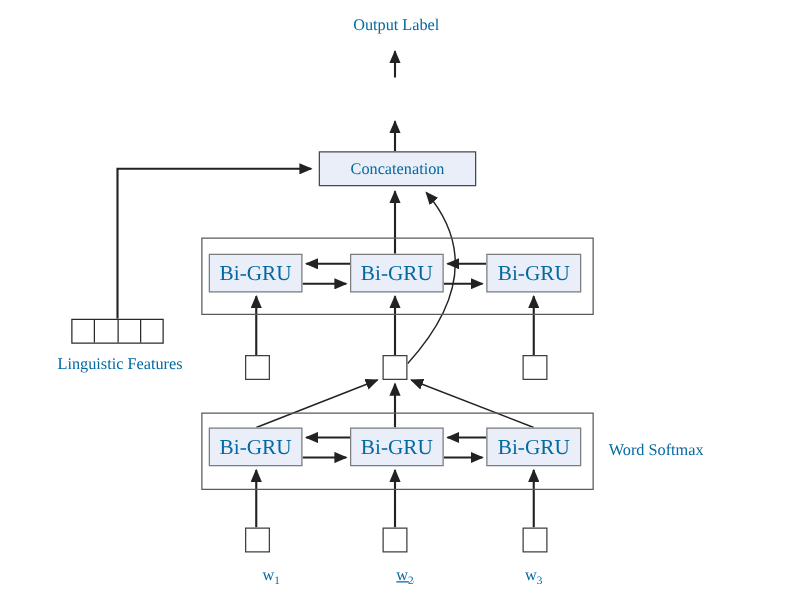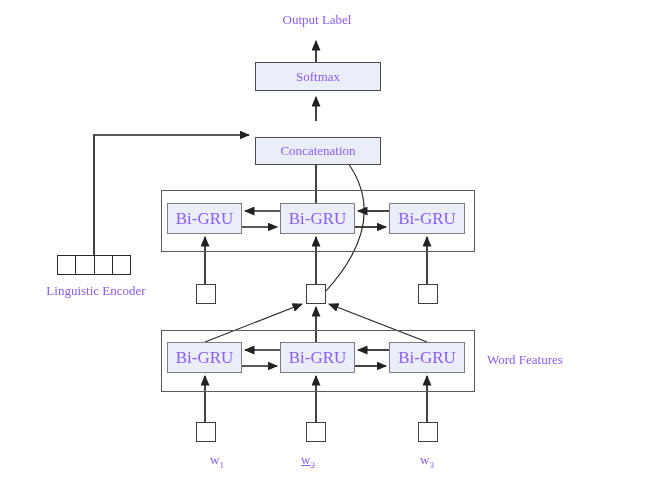--- a/index.html
+++ b/index.html
@@ -1,28 +1,28 @@
 <!DOCTYPE html>
 <html style="--background: #ffffff; --box-fill: #e9eef8; --box-border: #4a4a4a; --unit-border: #7d7d7d; --encoder-border: #5a5a5a; --line: #222222;"><head>
 <meta charset="utf-8">
 <style>
   html,body{margin:0;padding:0;background:#fff;}
   .canvas{position:relative;width:628px;height:482px;background:var(--background,#ffffff);
-          font-family:"Liberation Serif", serif;color:#8b5cf6;overflow:hidden;}
+          font-family:"Liberation Serif", serif;color:#0369a1;overflow:hidden;}
   svg.lines{position:absolute;left:0;top:0;width:646px;height:482px;}
   .arrow{fill:none;stroke:var(--line,#222222);stroke-width:1.7px;}
   .thin{fill:none;stroke:var(--line,#222222);stroke-width:1.1px;}
   .txt{position:absolute;font-size:13px;white-space:nowrap;}
   .centered{transform:translateX(-50%);}
   .output-label{left:317px;top:12px;}
   .fbox{position:absolute;box-sizing:border-box;background:var(--box-fill,#e9eef8);
         border:1.5px solid var(--box-border,#4a4a4a);display:flex;align-items:center;
         justify-content:center;font-size:13px;}
   .softmax{left:255px;top:62px;width:126px;height:29px;}
-  .concat{left:255px;top:121px;width:126px;height:28px;margin-top:16px;}
+  .concat{left:255px;top:121px;width:126px;height:28px;}
   .encoder{position:absolute;box-sizing:border-box;border:1.5px solid var(--encoder-border,#5a5a5a);
            background:transparent;}
   .clause{left:161px;top:190px;width:314px;height:62px;}
   .word{left:161px;top:330px;width:314px;height:62px;}
   .unit{position:absolute;box-sizing:border-box;background:var(--box-fill,#e9eef8);
         border:1.4px solid var(--unit-border,#7d7d7d);display:flex;align-items:center;
         justify-content:center;font-size:17px;}
   .cu1{left:167px;top:203px;width:75px;height:31px;}
   .cu2{left:280px;top:203px;width:75px;height:31px;}
   .cu3{left:389px;top:203px;width:76px;height:31px;}
@@ -34,21 +34,21 @@
   .sq{position:absolute;width:20px;height:20px;box-sizing:border-box;
       border:1.5px solid #3f3f3f;background:#fff;}
   .mid1{left:196px;top:284px;} .mid2{left:306px;top:284px;} .mid3{left:418px;top:284px;}
   .bot1{left:196px;top:422px;} .bot2{left:306px;top:422px;} .bot3{left:418px;top:422px;}
   .lf-bar{position:absolute;left:57px;top:255px;width:74px;height:20px;box-sizing:border-box;
           border:1.2px solid #2a2a2a;display:flex;background:#fff;}
   .lf-cell{flex:1;border-right:1.2px solid #2a2a2a;}
   .lf-cell:last-child{border-right:none;}
   .lf-label{left:96px;top:283px;}
   .w-label{top:452px;font-size:13px;}
-  .w1{left:217px;} .w2{left:308px;text-decoration:underline;} .w3{left:427px;text-align:center;}
+  .w1{left:217px;} .w2{left:324px;text-decoration:underline;} .w3{left:427px;text-align:center;}
   sub{font-size:9px;}
 </style>
 </head>
 <body>
 
 <div class="canvas">
 
   <svg class="lines" viewBox="0 0 646 482" xmlns="http://www.w3.org/2000/svg">
     <defs>
       <marker id="ah" markerUnits="userSpaceOnUse" markerWidth="11" markerHeight="9" refX="9.5" refY="4.5" orient="auto">
@@ -81,48 +81,47 @@
 
     <path class="thin" d="M205 342 L302 304" marker-end="url(#ah)"></path>
     <path class="thin" d="M427 342 L329 304" marker-end="url(#ah)"></path>
     <path class="arrow" d="M316 342 V307" marker-end="url(#ah)"></path>
 
     <path class="thin" d="M326 291 Q394 216 341 154" marker-end="url(#ah)"></path>
   </svg>
 
   <div class="txt centered output-label">Output Label</div>
 
-  <div class="fbox softmax">Softmax</div>
 
   <div class="fbox concat">Concatenation</div>
 
   <div class="encoder clause"></div>
   <div class="unit cu1">Bi-GRU</div>
   <div class="unit cu2">Bi-GRU</div>
   <div class="unit cu3">Bi-GRU</div>
 
   <div class="encoder word"></div>
   <div class="unit wu1">Bi-GRU</div>
   <div class="unit wu2">Bi-GRU</div>
   <div class="unit wu3">Bi-GRU</div>
-  <div class="txt word-label">Word Features</div>
+  <div class="txt word-label">Word Softmax</div>
 
   <div class="sq mid1"></div>
   <div class="sq mid2"></div>
   <div class="sq mid3"></div>
 
   <div class="sq bot1"></div>
   <div class="sq bot2"></div>
   <div class="sq bot3"></div>
 
   <div class="lf-bar">
     <div class="lf-cell"></div>
     <div class="lf-cell"></div>
     <div class="lf-cell"></div>
     <div class="lf-cell"></div>
   </div>
-  <div class="txt centered lf-label">Linguistic Encoder</div>
+  <div class="txt centered lf-label">Linguistic Features</div>
 
   <div class="txt centered w-label w1"><span>w</span><sub>1</sub></div>
   <div class="txt centered w-label w2"><span>w</span><sub>2</sub></div>
   <div class="txt centered w-label w3"><span>w</span><sub>3</sub></div>
 
 </div>
 
 </body></html>

